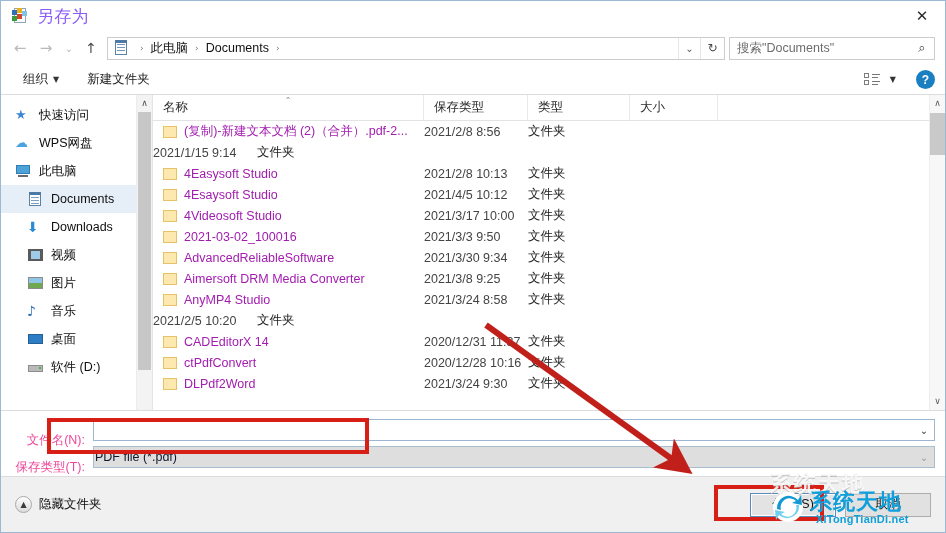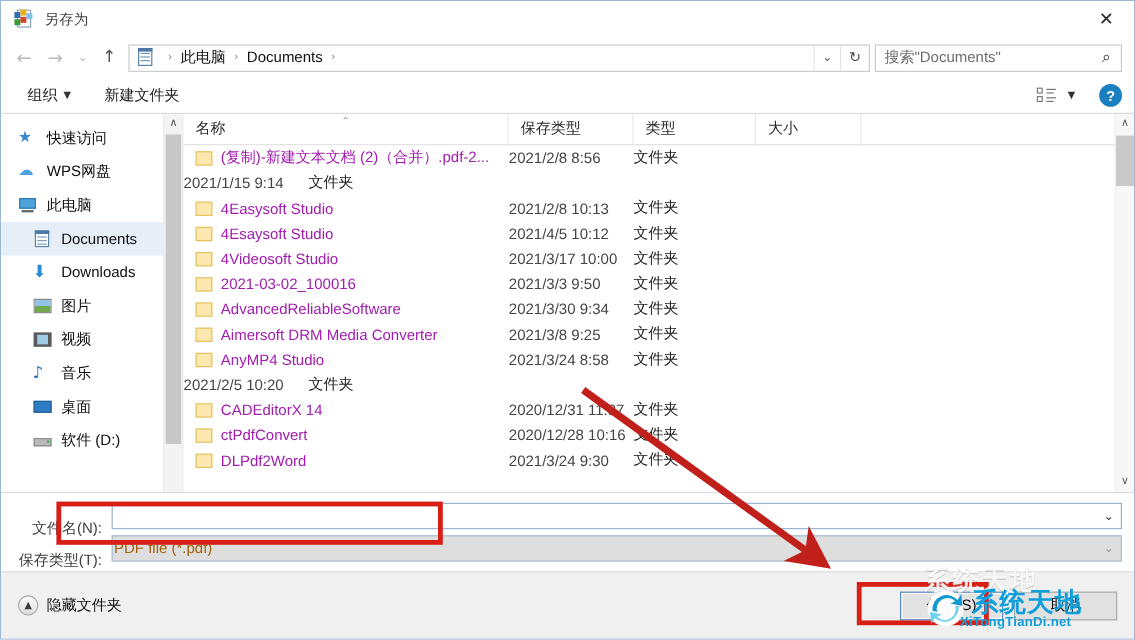--- a/index.html
+++ b/index.html
@@ -48,22 +48,22 @@
     background: #fdfdfd;
     border: 1px solid #8fa5b8;
   }
   .title-icon .sq { position: absolute; width: 5px; height: 5px; }
   .title-icon .s1 { left: 1px; top: 3px;  background: #2f6fb5; }
   .title-icon .s2 { left: 6px; top: 1px;  background: #e8b11c; }
   .title-icon .s3 { left: 1px; top: 9px;  background: #3a9b3a; }
   .title-icon .s4 { left: 6px; top: 7px;  background: #d4452a; }
   .title-icon .s5 { left: 11px; top: 4px; background: #7fc4e8; }
   .title-text {
-    font-size: 12px;
-    color: #404040;
+    font-size: 17px;
+    color: #8b5cf6;
     letter-spacing: .3px;
   }
   .title-close {
     position: absolute;
     right: 0; top: 0;
     width: 46px; height: 30px;
     display: flex; align-items: center; justify-content: center;
     font-size: 15px; color: #2b2b2b;
     font-family: "DejaVu Sans", sans-serif;
     cursor: default;
@@ -389,21 +389,21 @@
   .frow {
     display: flex; align-items: center;
     height: 24px;
     margin-bottom: 3px;
   }
   .flabel {
     width: 82px;
     text-align: right;
     padding-right: 8px;
     font-size: 12.5px;
-    color: #404040;
+    color: #ec4899;
     white-space: nowrap;
     margin-top: 20px;
   }
   .fname-input {
     flex: 1 1 auto;
     height: 22px;
     border: 1px solid #9ab6d0;
     background: #fff;
     display: flex; align-items: center;
     position: relative;
@@ -418,21 +418,21 @@
     font-family: "DejaVu Sans", sans-serif;
   }
   .ftype-input {
     flex: 1 1 auto;
     height: 22px;
     border: 1px solid #a8bdcf;
     background: #dedede;
     display: flex; align-items: center;
   }
   .ftype-input .val {
-    padding-left: 1px; font-size: 12.5px; color: #a16207;
+    padding-left: 1px; font-size: 12.5px; color: #0f172a;
     flex: 1 1 auto;
   }
   .ftype-input .drop-caret { color: #9a9a9a; }
 
   
   .footer {
     height: 56px;
     min-height: 56px;
     background: #f0f0f0;
     border-top: 1px solid #dcdcdc;
@@ -517,21 +517,21 @@
     position: absolute;
     left: 42px; top: 18px;
     font-size: 22px;
     font-weight: bold;
     color: #0fa0dc;
     letter-spacing: 1px;
     font-family: "Liberation Sans", sans-serif;
   }
   .wm-sub {
     position: absolute;
-    left: 32px; top: 44px;
+    left: 48px; top: 44px;
     font-size: 11px;
     font-weight: bold;
     color: #0fa0dc;
     letter-spacing: .2px;
     font-family: "Liberation Sans", sans-serif;
   }
 </style>
 </head>
 <body>
 
@@ -620,26 +620,26 @@
           </div>
           <div class="sb-item indent selected">
             <span class="sb-ico"><span class="ic-doc"><span class="pg"></span><span class="cap"></span><span class="ln d1"></span><span class="ln d2"></span><span class="ln d3"></span></span></span>
             <span>Documents</span>
           </div>
           <div class="sb-item indent">
             <span class="sb-ico"><span class="ic-dl">⬇</span></span>
             <span>Downloads</span>
           </div>
           <div class="sb-item indent">
+            <span class="sb-ico"><span class="ic-vid"><span class="fr"></span><span class="inner"></span></span></span>
+            <span>视频</span>
+          </div>
+          <div class="sb-item indent">
             <span class="sb-ico"><span class="ic-pic"><span class="fr"></span><span class="sky"></span><span class="hill"></span></span></span>
             <span>图片</span>
-          </div>
-          <div class="sb-item indent">
-            <span class="sb-ico"><span class="ic-vid"><span class="fr"></span><span class="inner"></span></span></span>
-            <span>视频</span>
           </div>
           <div class="sb-item indent">
             <span class="sb-ico"><span class="ic-mus">♪</span></span>
             <span>音乐</span>
           </div>
           <div class="sb-item indent">
             <span class="sb-ico"><span class="ic-desk"><span class="scr"></span></span></span>
             <span>桌面</span>
           </div>
           <div class="sb-item indent">

